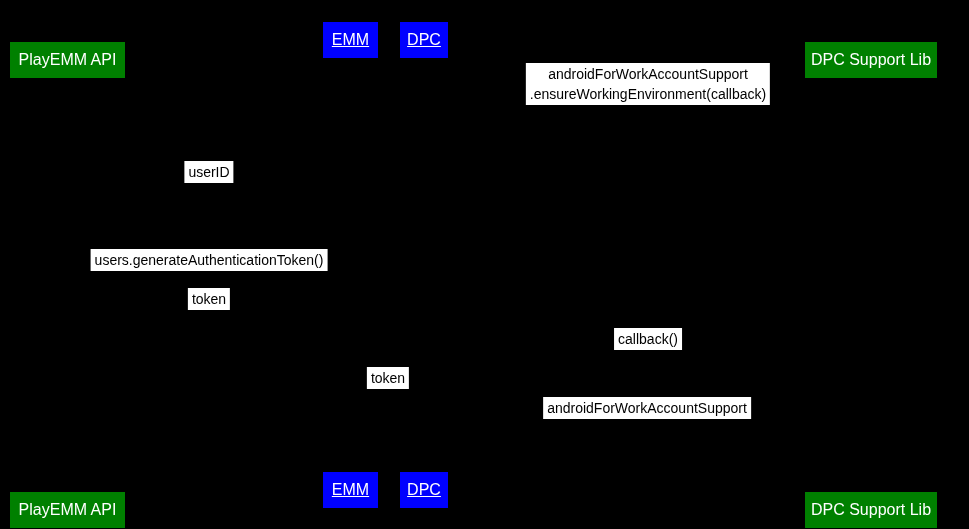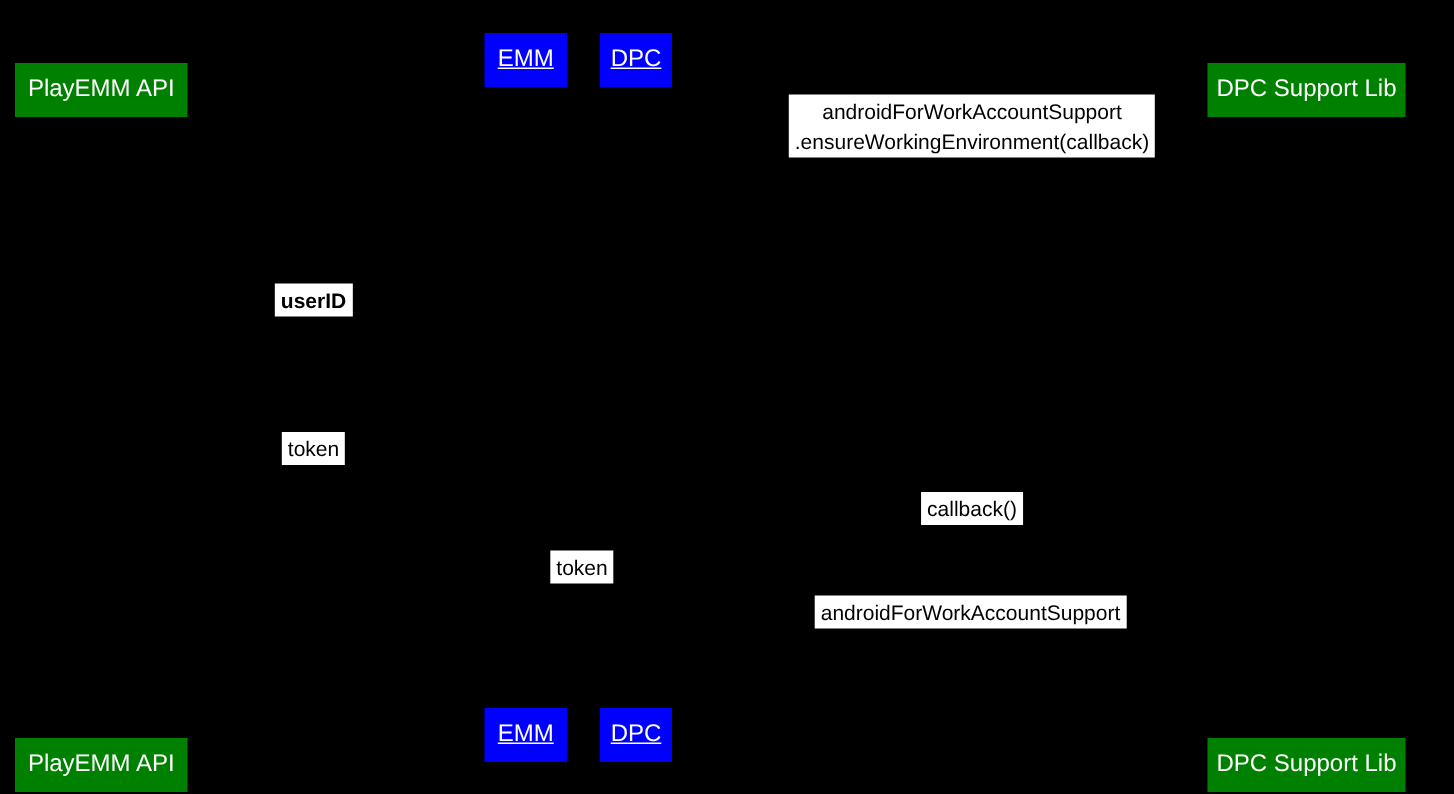--- a/index.html
+++ b/index.html
@@ -47,21 +47,21 @@
   .a-dpclib-top   { left: 805px; top: 22px; width: 132px; }
   
   .a-playemm-bot  { left: 10px;  top: 472px; width: 115px; }
   .a-emm-bot      { left: 323px; top: 472px; width: 55px; }
   .a-dpc-bot      { left: 400px; top: 472px; width: 48px; }
   .a-dpclib-bot   { left: 805px; top: 472px; width: 132px; }
 
   
   .m0 { left: 648px; top: 63px; }
   .m1 { left: 209px; top: 132px; }
-  .m2 { left: 209px; top: 189px; font-weight: bold; }
+  .m2 { left: 209px; top: 161px; }
   .m3 { left: 209px; top: 210px; }
   .m4 { left: 209px; top: 249px; }
   .m5 { left: 209px; top: 288px; }
   .m6 { left: 648px; top: 328px; }
   .m7 { left: 388px; top: 367px; }
   .m8 { left: 647px; top: 397px; }
 </style>
 </head>
 <body>
 
@@ -71,20 +71,21 @@
   <div class="actor blue a-emm-top">EMM</div>
   <div class="actor blue a-dpc-top">DPC</div>
   <div class="actor green a-dpclib-top">DPC Support Lib</div>
 
   <div class="msg m0">
     <div>androidForWorkAccountSupport</div>
     <div>.ensureWorkingEnvironment(callback)</div>
   </div>
 
   <div class="msg m2">userID</div>
+  <div class="msg m4">users.generateAuthenticationToken()</div>
   <div class="msg m5">token</div>
   <div class="msg m6">callback()</div>
   <div class="msg m7">token</div>
 
   <div class="msg m8">
     <div>androidForWorkAccountSupport</div>
   </div>
 
   <div class="actor green a-playemm-bot">PlayEMM API</div>
   <div class="actor blue a-emm-bot">EMM</div>

